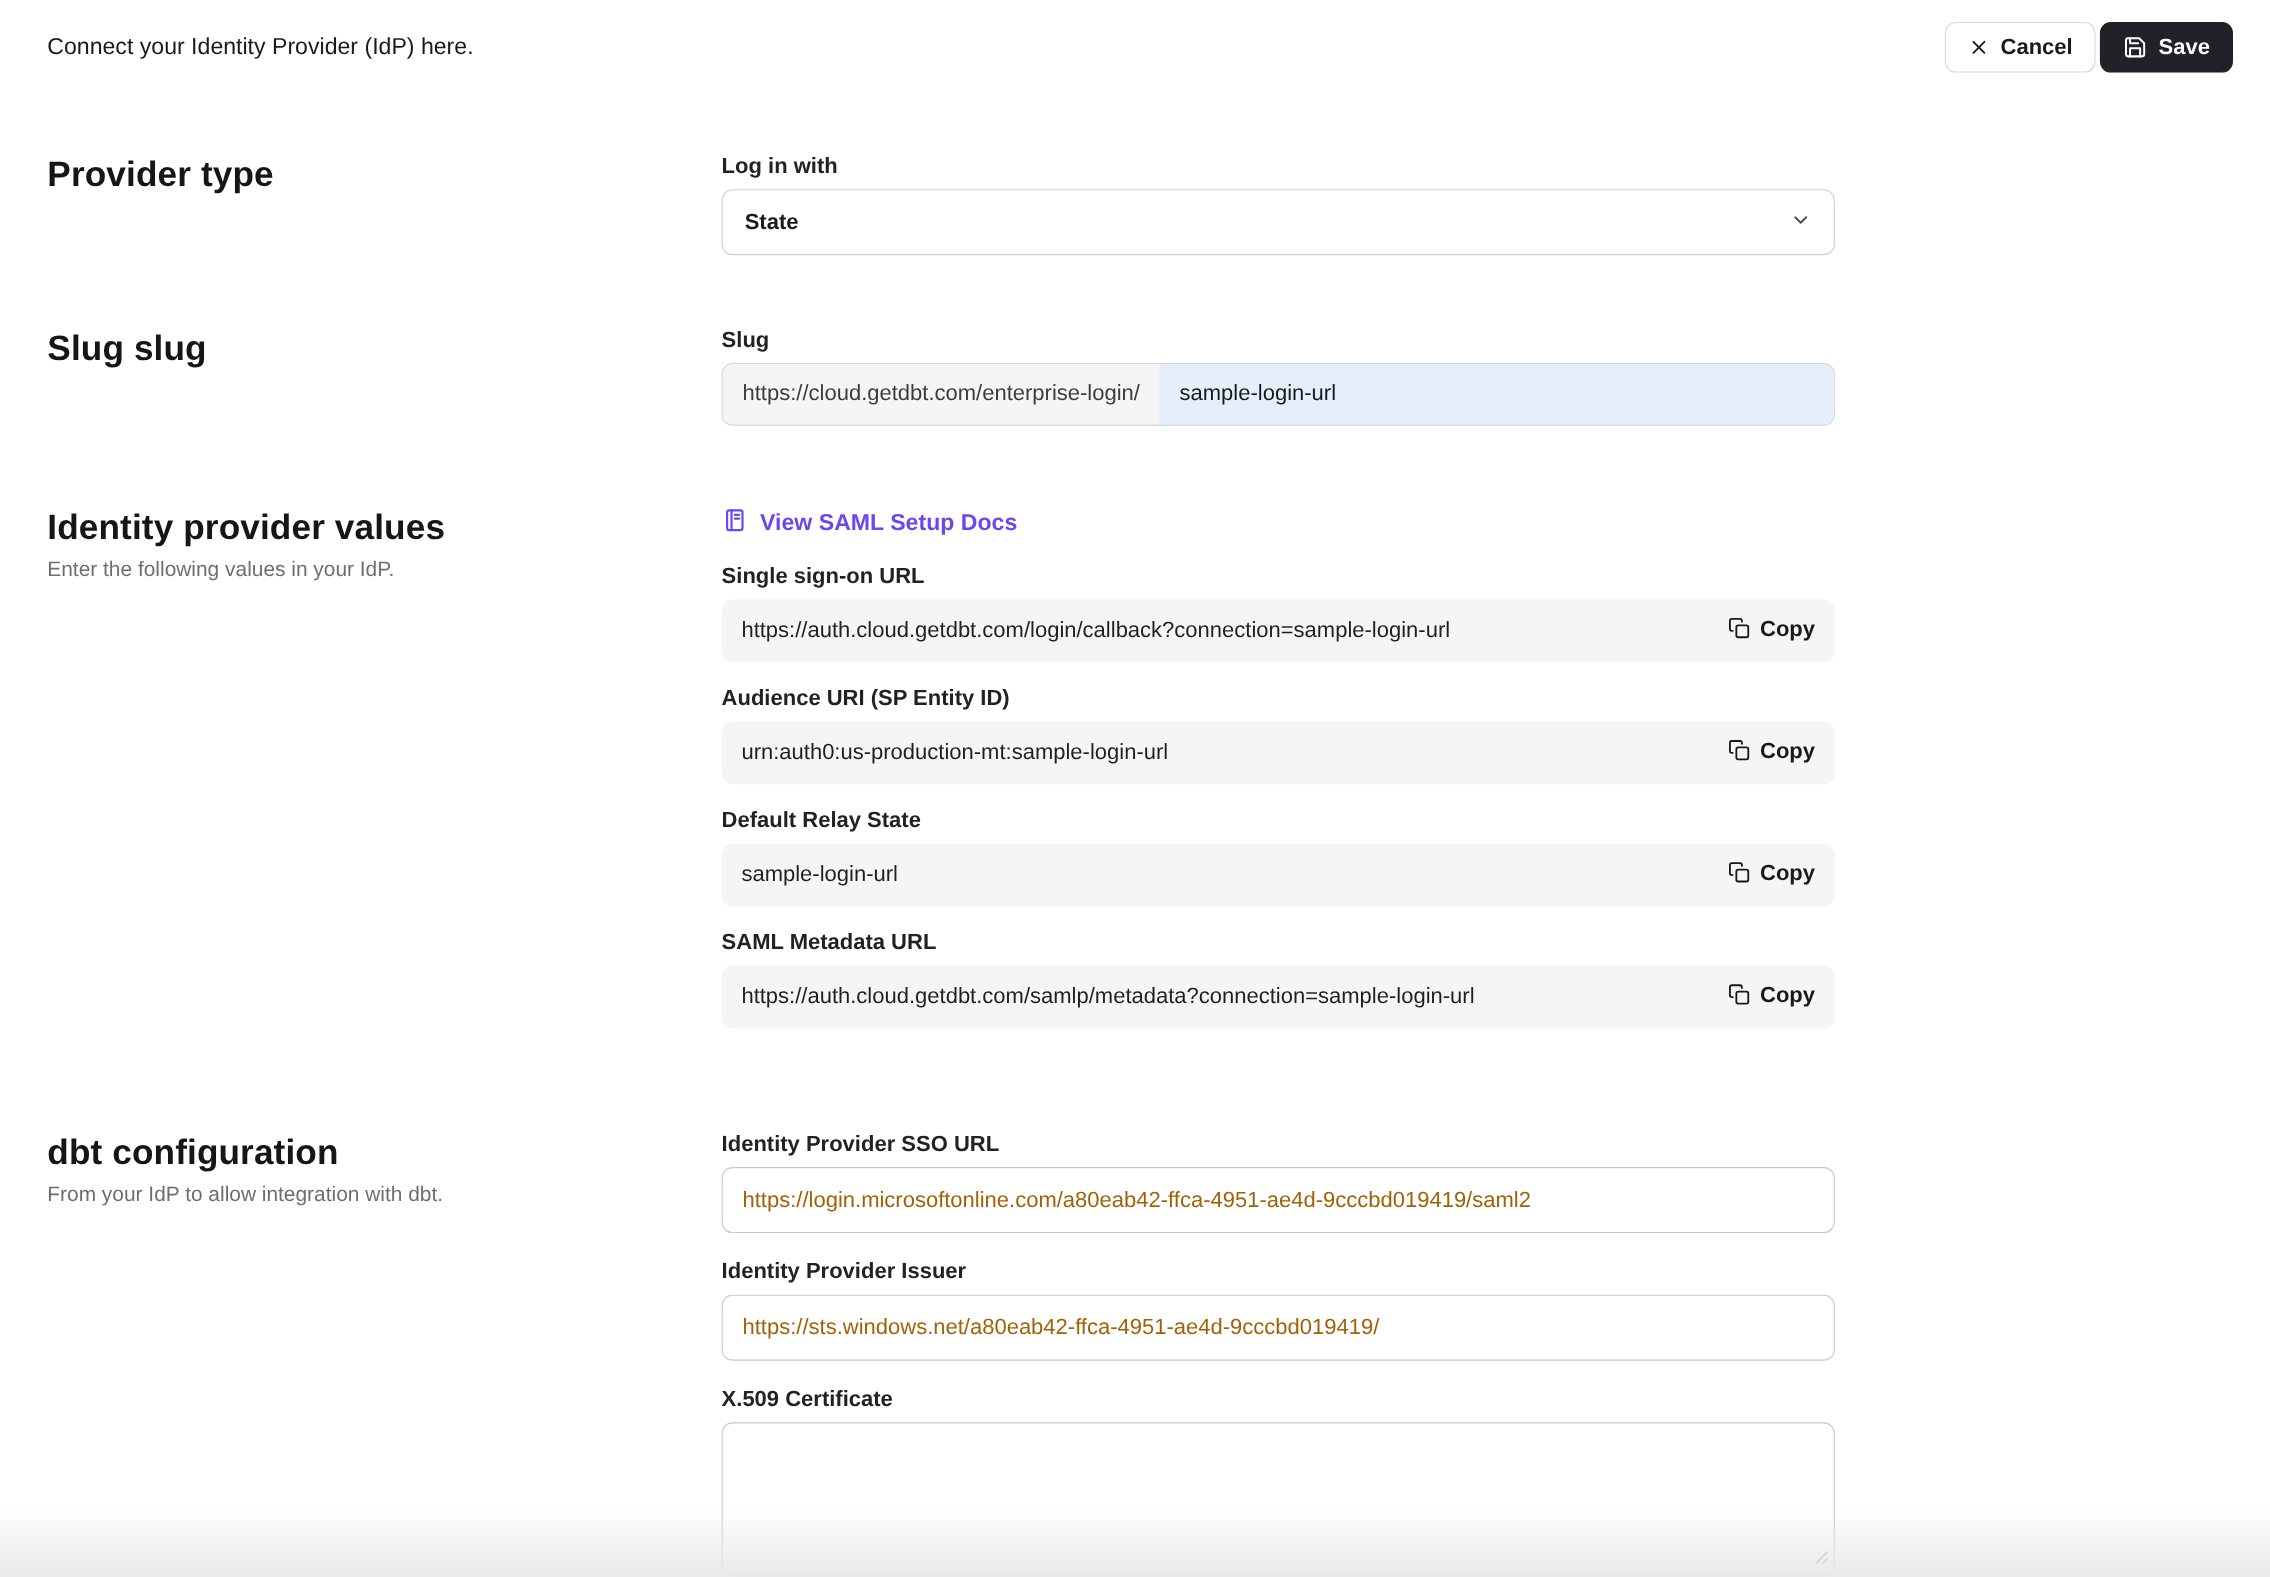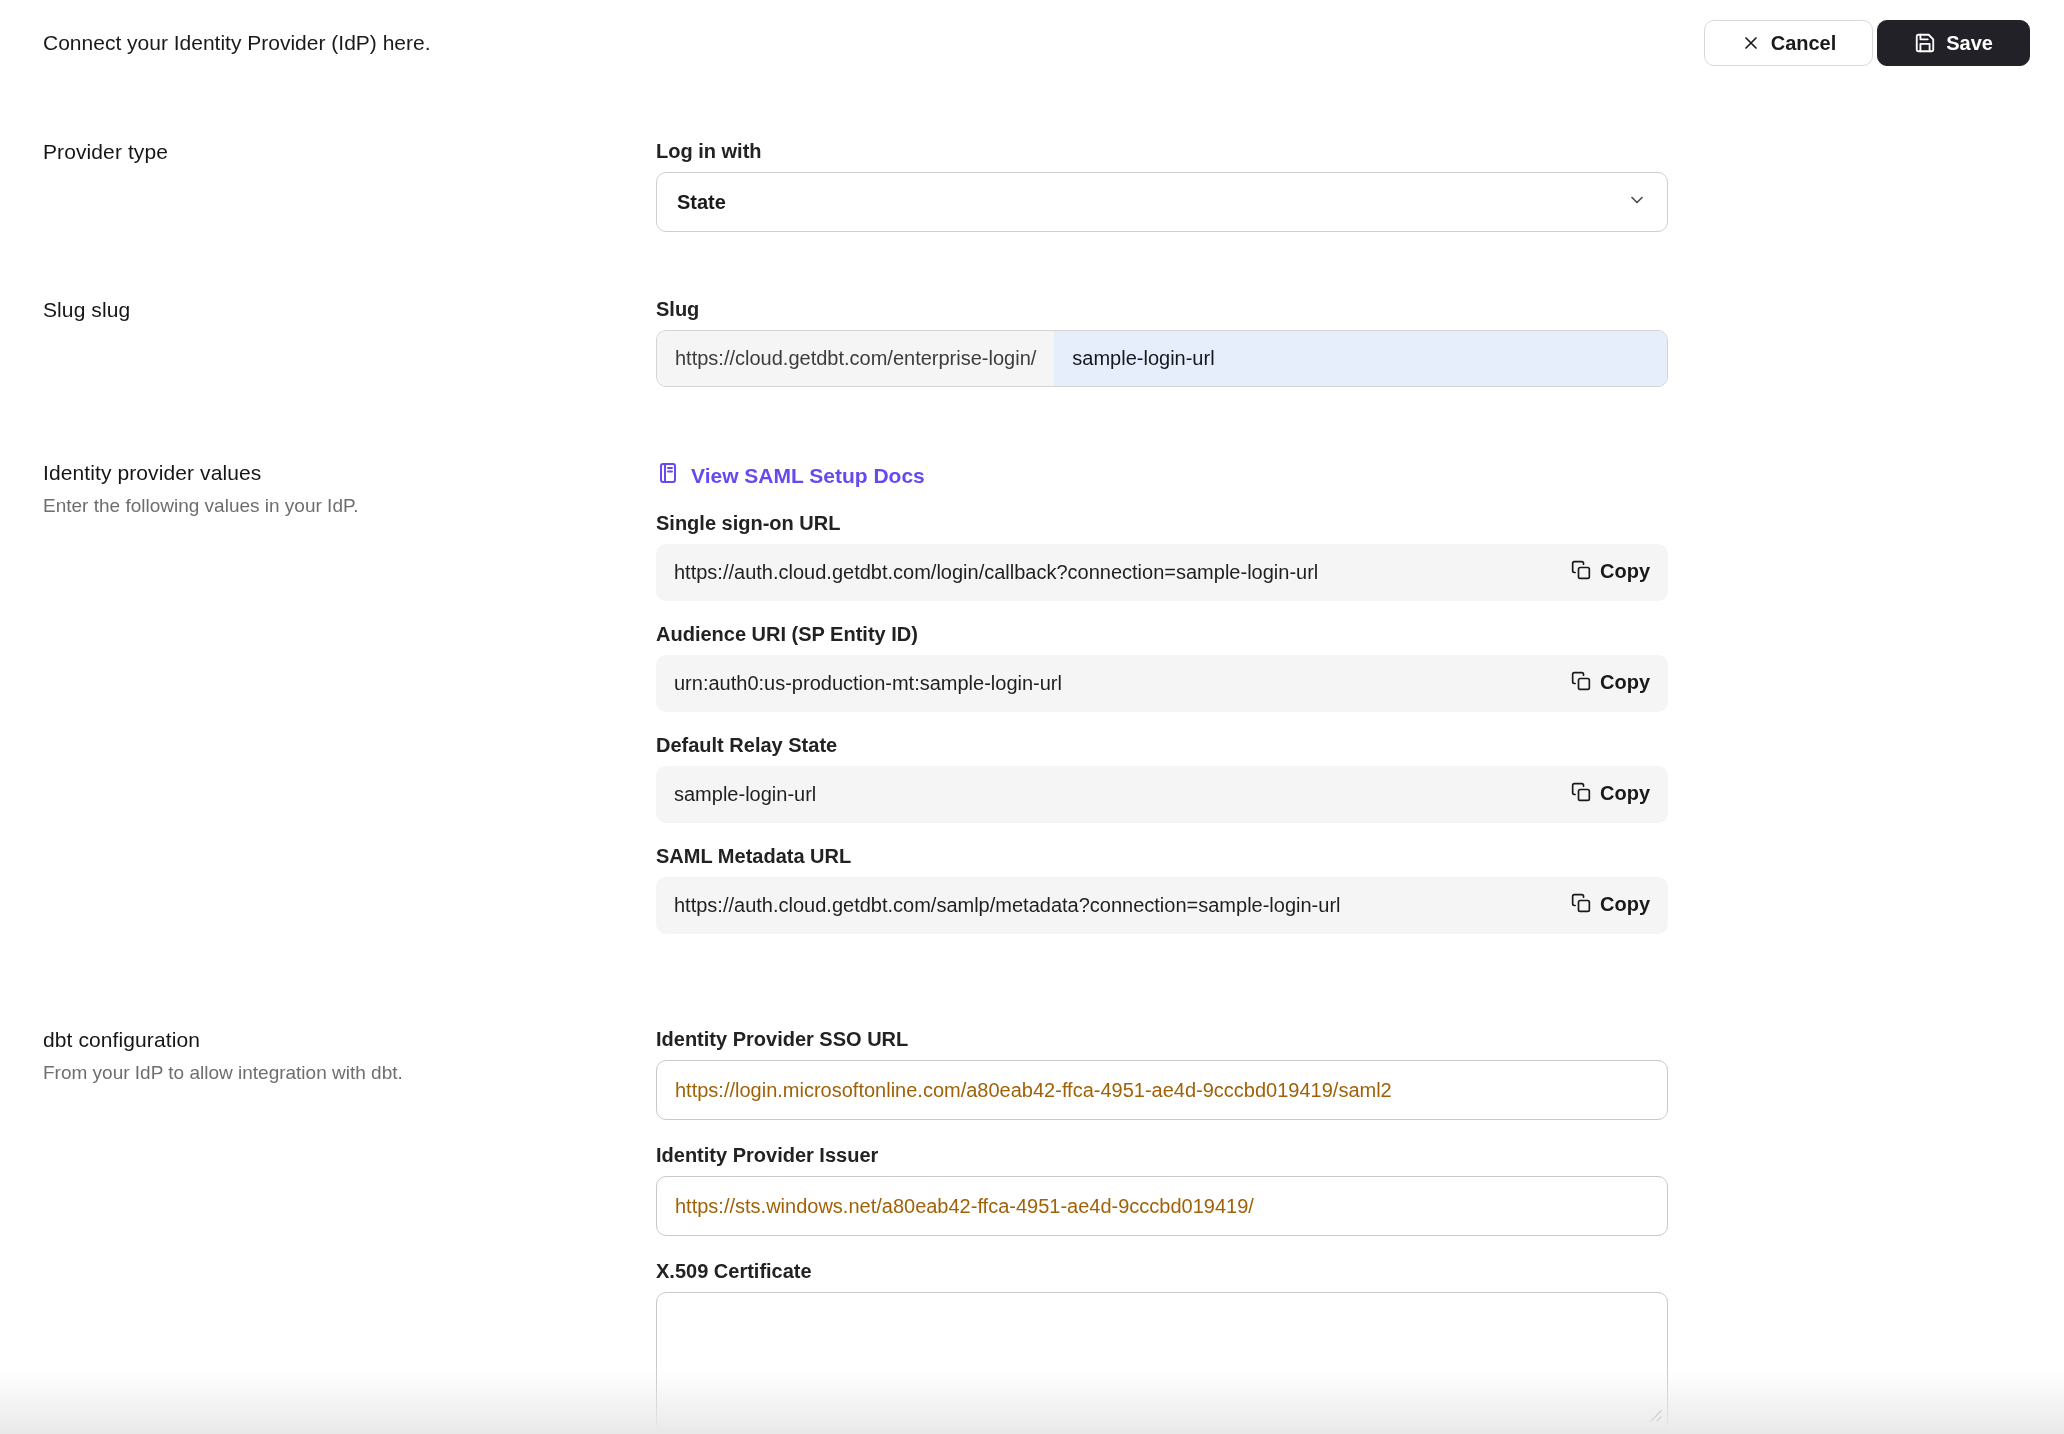--- a/index.html
+++ b/index.html
@@ -14,34 +14,34 @@
 
   
   .header {
     display: flex; justify-content: space-between; align-items: center;
     padding: 20px 34px 0 43px;
   }
   .intro { font-size: 21px; color: #1a1a1a; }
   .header-actions { display: flex; gap: 4px; }
   .btn {
     display: inline-flex; align-items: center; gap: 10px;
-    height: 46px; padding: 0 36px;
+    height: 46px; padding: 0 20px;
     font-size: 20px; font-weight: 600;
     border-radius: 10px; cursor: pointer;
     font-family: inherit;
   }
   .btn-cancel { background: #fff; border: 1.5px solid #d9d9d9; color: #1a1a1a; }
   .btn-save { background: #212127; border: 1.5px solid #212127; color: #fff; }
   .btn svg { display: block; }
 
   
   .section { display: flex; padding-left: 43px; }
   .sec-left { width: 613px; flex-shrink: 0; }
   .sec-right { width: 1012px; flex-shrink: 0; }
-  h2.sec-title { font-size: 21px; font-weight: 400; color: #161616; letter-spacing: 0.1px; }
+  h2.sec-title { font-size: 32px; font-weight: 700; color: #161616; letter-spacing: 0.1px; }
   .sec-sub { margin-top: 10px; font-size: 19px; color: #6e6e6e; }
 
   .mt-s1 { margin-top: 74px; }
   .mt-s2 { margin-top: 66px; }
   .mt-s3 { margin-top: 74px; }
   .mt-s4 { margin-top: 72px; }
 
   .field-label {
     display: block;
     font-size: 20px; font-weight: 600; color: #222222;

